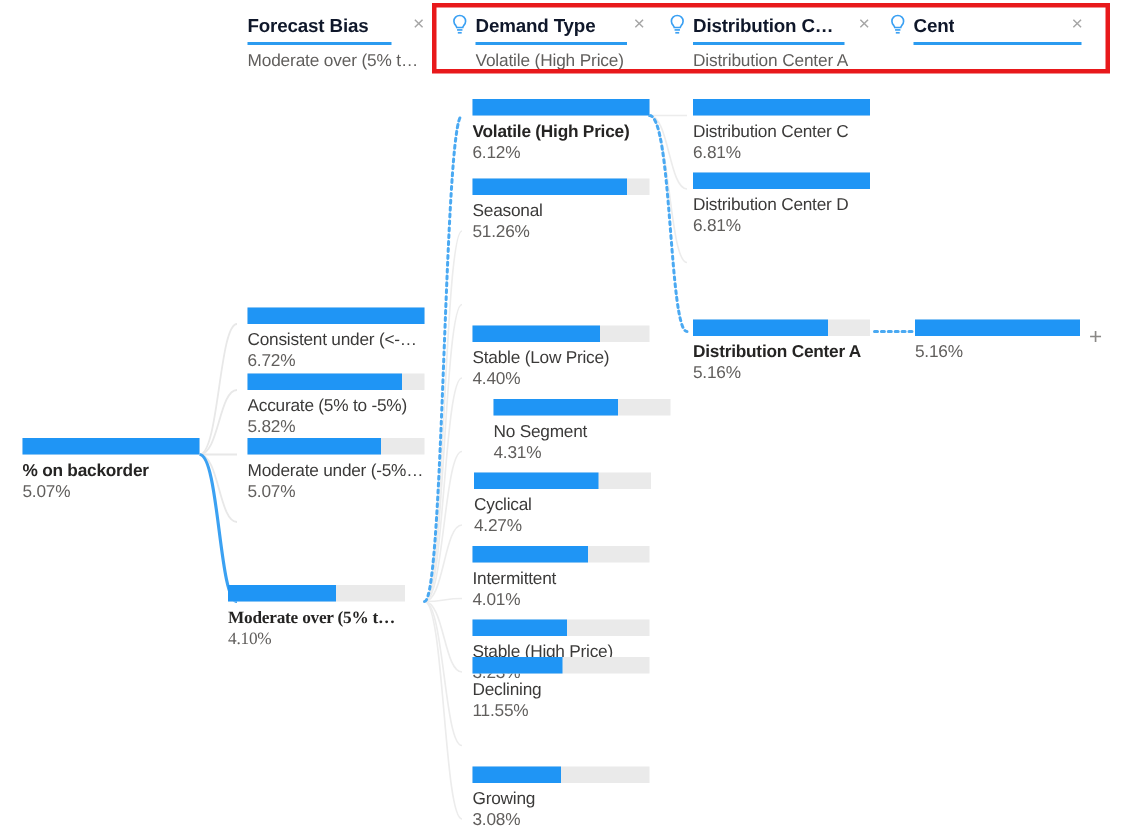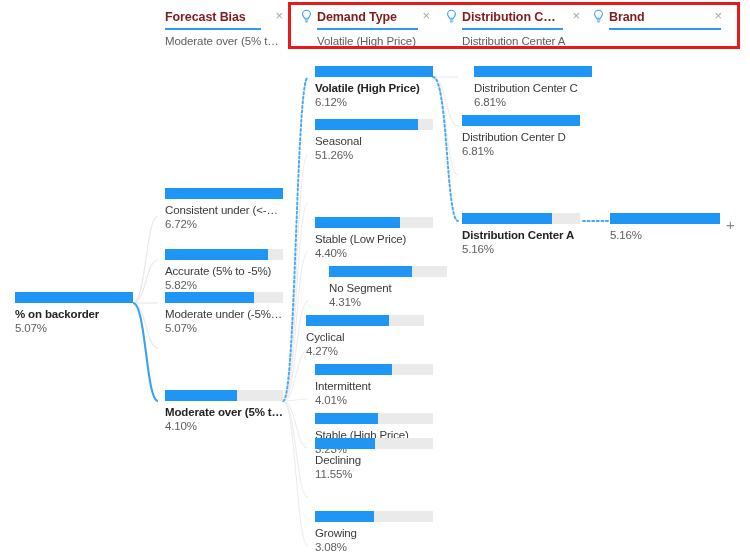--- a/index.html
+++ b/index.html
@@ -36,21 +36,21 @@
   .bulb {
     width: 13px; height: 15px;
     margin-right: 4px;
     flex: 0 0 auto;
     position: relative;
     top: -1px;
   }
   .hdr-title {
     font-size: 12.5px;
     font-weight: bold;
-    color: #7f1d1d;
+    color: #0f172a;
     white-space: nowrap;
     overflow: hidden;
     text-overflow: ellipsis;
     letter-spacing: -0.1px;
   }
   .hdr-x {
     position: absolute;
     right: 0; top: 1px;
     font-size: 13px;
     color: #a6a6a6;
@@ -220,60 +220,60 @@
 
     <div class="hdr-col" style="left:592px; width:130px;">
       <div class="hdr-row1">
         <span class="bulb">
           <svg viewBox="0 0 13 15" width="13" height="15">
             <path d="M6.5 1.3c-2.2 0-3.9 1.7-3.9 3.8 0 1.4.7 2.3 1.3 3 .4.5.6.8.6 1.2h4c0-.4.2-.7.6-1.2.6-.7 1.3-1.6 1.3-3 0-2.1-1.7-3.8-3.9-3.8z" fill="none" stroke="#3aa0f3" stroke-width="1.1"></path>
             <rect x="4.7" y="10.4" width="3.6" height="1.1" fill="#3aa0f3"></rect>
             <rect x="5.2" y="12.3" width="2.6" height="1.1" fill="#3aa0f3"></rect>
           </svg>
         </span>
-        <span class="hdr-title">Brand</span>
+        <span class="hdr-title">Cent</span>
         <span class="hdr-x">×</span>
       </div>
       <div class="hdr-underline" style="width:112px; margin-left:17px;"></div>
       <div class="hdr-sub" style="margin-left:17px;"></div>
     </div>
 
     <div class="red-box"></div>
   </div>
 
   <div class="node root selected" style="left:15px; top:292px;">
     <div class="bar-track">
       <div class="bar-fill" style="width:100%;"></div>
     </div>
     <div class="n-label">% on backorder</div>
     <div class="n-value">5.07%</div>
   </div>
 
-  <div class="node" style="left:165px; top:188px;">
+  <div class="node" style="left:165px; top:205px;">
     <div class="bar-track">
       <div class="bar-fill" style="width:100%;"></div>
     </div>
     <div class="n-label">Consistent under (&lt;-2…</div>
     <div class="n-value">6.72%</div>
   </div>
   <div class="node" style="left:165px; top:249px;">
     <div class="bar-track">
       <div class="bar-fill" style="width:87%;"></div>
     </div>
     <div class="n-label">Accurate (5% to -5%)</div>
     <div class="n-value">5.82%</div>
   </div>
   <div class="node" style="left:165px; top:292px;">
     <div class="bar-track">
       <div class="bar-fill" style="width:75%;"></div>
     </div>
     <div class="n-label">Moderate under (-5% …</div>
     <div class="n-value">5.07%</div>
   </div>
-  <div class="node selected" style="left:165px; top:390px;">
+  <div class="node selected" style="left:152px; top:390px;font-family:Liberation Serif, serif;">
     <div class="bar-track">
       <div class="bar-fill" style="width:61%;"></div>
     </div>
     <div class="n-label">Moderate over (5% t…</div>
     <div class="n-value">4.10%</div>
   </div>
 
   <div class="node selected" style="left:315px; top:66px;">
     <div class="bar-track">
       <div class="bar-fill" style="width:100%;"></div>
@@ -295,21 +295,21 @@
     <div class="n-label">Stable (Low Price)</div>
     <div class="n-value">4.40%</div>
   </div>
   <div class="node" style="left:329px; top:266px;">
     <div class="bar-track">
       <div class="bar-fill" style="width:70%;"></div>
     </div>
     <div class="n-label">No Segment</div>
     <div class="n-value">4.31%</div>
   </div>
-  <div class="node" style="left:306px; top:315px;">
+  <div class="node" style="left:316px; top:315px;">
     <div class="bar-track">
       <div class="bar-fill" style="width:70%;"></div>
     </div>
     <div class="n-label">Cyclical</div>
     <div class="n-value">4.27%</div>
   </div>
   <div class="node" style="left:315px; top:364px;">
     <div class="bar-track">
       <div class="bar-fill" style="width:65%;"></div>
     </div>
@@ -331,21 +331,21 @@
     <div class="n-value">11.55%</div>
   </div>
   <div class="node" style="left:315px; top:511px;">
     <div class="bar-track">
       <div class="bar-fill" style="width:50%;"></div>
     </div>
     <div class="n-label">Growing</div>
     <div class="n-value">3.08%</div>
   </div>
 
-  <div class="node" style="left:462px; top:66px;margin-left:12px;">
+  <div class="node" style="left:462px; top:66px;">
     <div class="bar-track">
       <div class="bar-fill" style="width:100%;"></div>
     </div>
     <div class="n-label">Distribution Center C</div>
     <div class="n-value">6.81%</div>
   </div>
   <div class="node" style="left:462px; top:115px;">
     <div class="bar-track">
       <div class="bar-fill" style="width:100%;"></div>
     </div>

